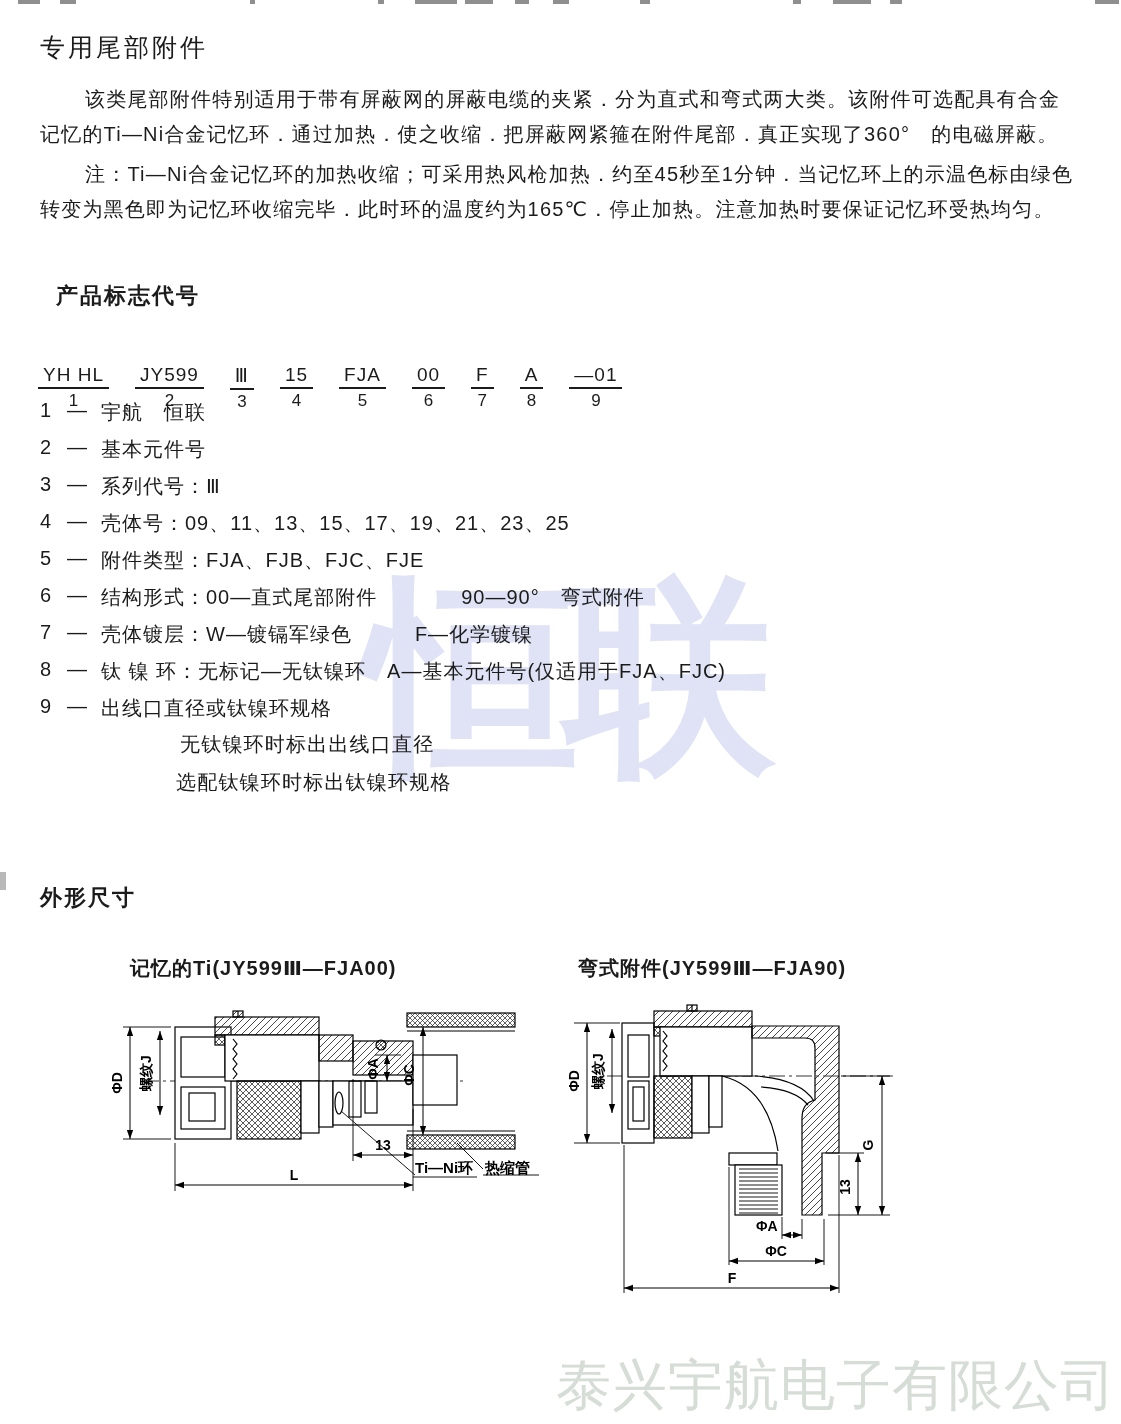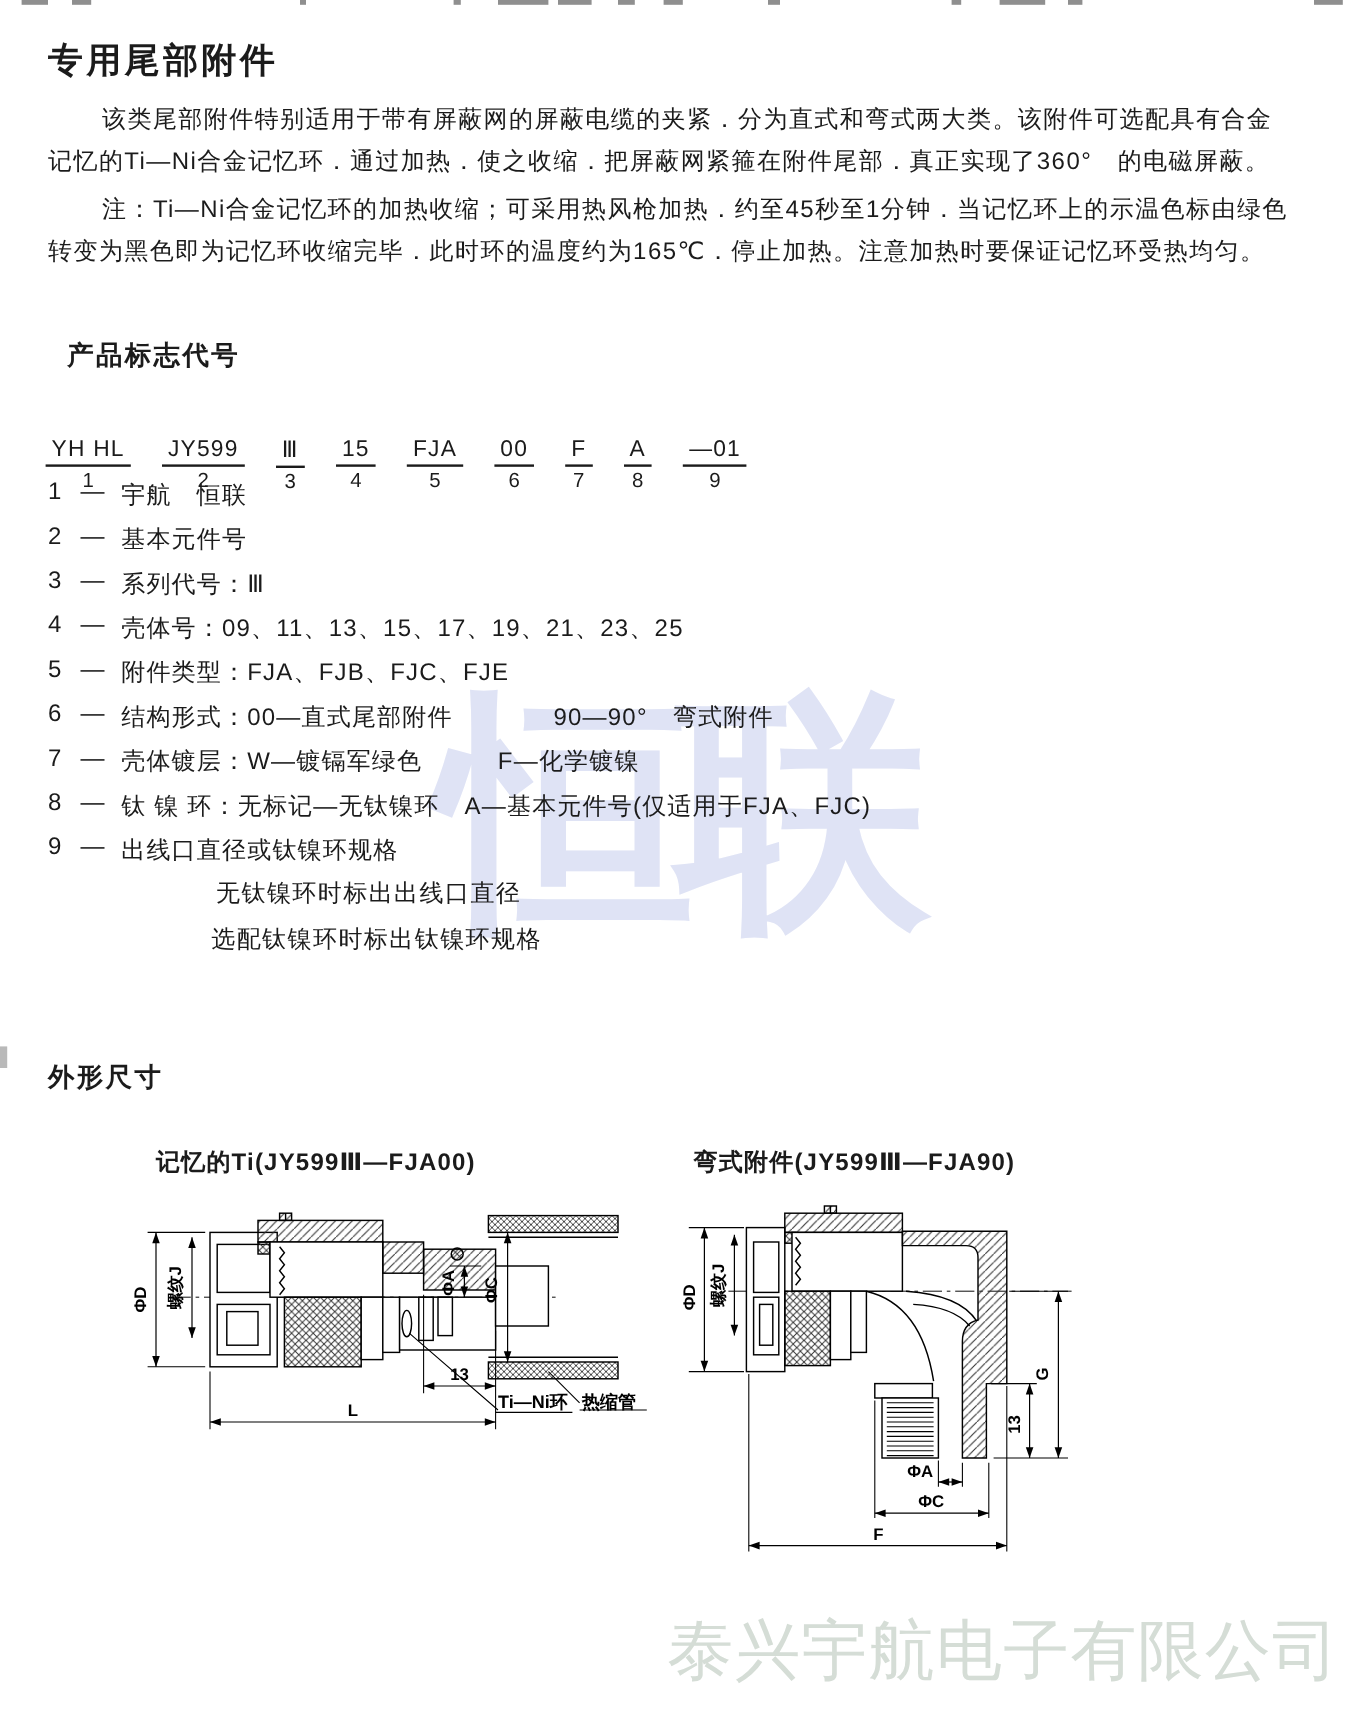--- a/index.html
+++ b/index.html
@@ -4,22 +4,22 @@
 <style>
   html,body{margin:0;padding:0;background:#fff;}
   .page{position:relative;width:1121px;height:1424px;background:#ffffff;overflow:hidden;
         font-family:"Liberation Sans","DejaVu Sans",sans-serif;color:#1b1b1b;}
   .abs{position:absolute;}
   .layer{z-index:2;}
   .wm{z-index:1;user-select:none;}
   .wm-center{font-family:"DejaVu Serif","Liberation Serif",serif;font-size:212px;line-height:1;
              letter-spacing:-14px;color:#dfe3f5;font-weight:bold;}
   .wm-bottom{font-family:Liberation Sans, sans-serif;font-size:55px;line-height:1;
-             letter-spacing:1px;color:#d5ddd6;}
-  .doc-title{font-size:29px;font-weight:bold;letter-spacing:3px;}
+             letter-spacing:1px;color:#d5ddd6;margin-top:10px;}
+  .doc-title{font-size:25px;font-weight:normal;letter-spacing:3px;}
   .body-line{font-size:20px;letter-spacing:1.2px;white-space:nowrap;}
   .sec-head{font-size:22px;font-weight:bold;letter-spacing:2px;}
   .code-row{display:flex;gap:26px;align-items:flex-start;margin-top:28px;}
   .code-cell{text-align:center;}
   .code-top{font-size:19px;letter-spacing:1px;border-bottom:2px solid #1b1b1b;padding:0 5px 1px 5px;}
   .code-num{font-size:17px;padding-top:2px;}
   .list-item{display:flex;gap:13px;font-size:20px;letter-spacing:1px;white-space:nowrap;}
   .list-num{min-width:14px;}
   .fig-title{font-size:20px;font-weight:bold;letter-spacing:1px;white-space:nowrap;}
   .ta{position:absolute;top:0;height:4px;background:#6a6a6a;opacity:.75;}

